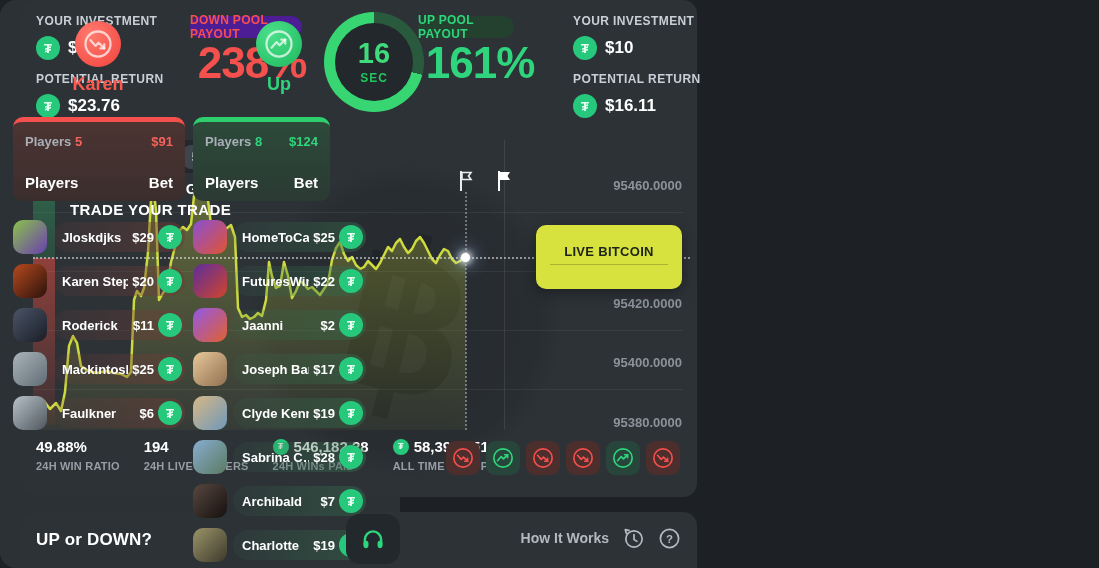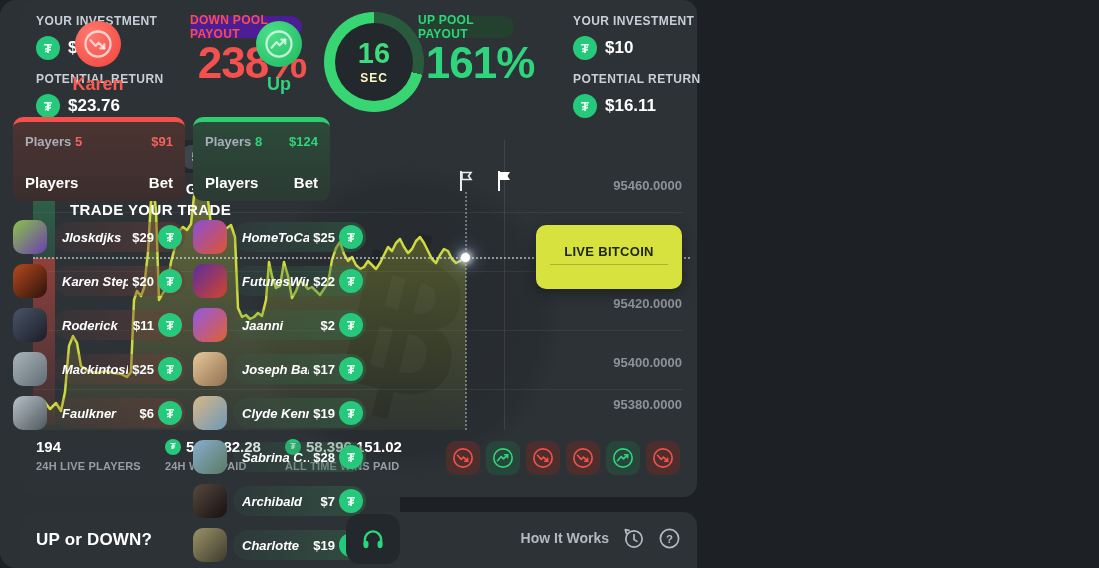--- a/index.html
+++ b/index.html
@@ -34,21 +34,21 @@
   .pool-pct { position:absolute; top:38px; width:140px; text-align:center;
               font-size:44px; font-weight:800; letter-spacing:-1px; }
   #down-pct { left:160px; color:#f4504d; }
   #up-pct   { left:388px; color:#2fd57c; }
 
   #timer { position:absolute; left:302px; top:12px; width:100px; height:100px; border-radius:50%;
            background:conic-gradient(from 0deg, #2a5a3e 0deg 105deg, #37d672 105deg 360deg); }
   #timer .inner { position:absolute; inset:11px; border-radius:50%; background:#23282d;
                   display:flex; flex-direction:column; align-items:center; justify-content:center; }
   #timer .t-val { font-size:29px; font-weight:800; color:#3fdc7c; line-height:1; }
-  #timer .t-unit { font-size:12px; font-weight:700; color:#fef9c3; letter-spacing:1px; margin-top:3px; }
+  #timer .t-unit { font-size:12px; font-weight:700; color:#22c55e; letter-spacing:1px; margin-top:3px; }
 
   
   #chart-region { position:absolute; left:0; top:140px; width:675px; height:290px; }
   #gauge { position:absolute; left:11px; top:5px; width:22px; height:280px; }
   #gauge .g-up   { height:113px; background:linear-gradient(180deg, rgba(47,150,92,.65), rgba(47,150,92,.25)); }
   #gauge .g-down { height:167px; background:linear-gradient(180deg, rgba(196,72,62,.65), rgba(120,45,40,.18)); }
 
   #watermark { position:absolute; left:230px; top:25px; width:310px; height:310px; border-radius:50%;
                background:radial-gradient(circle, rgba(0,0,0,.16) 0%, rgba(0,0,0,.10) 60%, transparent 72%);
                display:flex; align-items:center; justify-content:center; }
@@ -134,21 +134,21 @@
   .pc-row2 { display:flex; justify-content:space-between; font-size:15px; font-weight:800; color:#fff; }
 
   .player-list { position:absolute; top:220px; }
   #down-list { left:13px; width:172px; }
   #up-list   { left:193px; width:173px; }
   .p-row { display:flex; align-items:center; height:34px; margin-bottom:10px; gap:6px; }
   .avatar { width:34px; height:34px; border-radius:10px; flex:0 0 auto; }
   .p-pill { flex:1; height:30px; border-radius:16px; display:flex; align-items:center; padding:0 3px 0 9px; gap:4px; min-width:0; }
   #down-list .p-pill { background:linear-gradient(90deg, rgba(110,60,55,.12), rgba(110,60,55,.5)); }
   #up-list   .p-pill { background:linear-gradient(90deg, rgba(52,104,74,.12), rgba(52,104,74,.5)); }
-  .p-name { flex:1; font-size:13px; font-weight:800; color:#fff; white-space:nowrap; overflow:hidden; min-width:0;font-style:italic; }
+  .p-name { flex:1; font-size:13px; font-weight:800; color:#fff; white-space:nowrap; overflow:hidden; min-width:0; }
   .p-bet { font-size:13px; font-weight:800; color:#fff; }
 
   #support-btn { position:absolute; left:346px; top:514px; width:54px; height:50px; background:#23282d;
                  border-radius:14px; display:flex; align-items:center; justify-content:center; cursor:pointer; }
   #support-btn svg { width:26px; height:26px; color:#2fd57c; }
 </style>
 </head>
 <body>
 
 <div id="main-panel" class="panel">
@@ -227,21 +227,21 @@
       </defs>
       <polygon id="chart-fill" fill="url(#fillGrad)" points="0,260 5,268 11,261 17,269 23,263 28,271 32,252 36,206 40,196 44,203 48,226 55,231 64,233 73,231 81,233 88,234 94,237 98,232 101,160 104,151 108,156 111,148 115,112 118,60 120,45 123,70 126,160 130,153 134,147 138,122 142,107 146,91 150,87 154,90 158,84 161,56 164,43 168,40 172,44 175,60 178,85 183,87 189,90 194,88 198,85 202,97 205,168 209,177 213,175 217,179 221,177 225,173 229,176 233,160 236,122 239,136 243,148 247,146 251,122 255,136 259,158 263,151 267,141 271,144 275,149 279,147 283,151 287,155 291,149 295,143 299,120 303,108 307,102 311,114 315,121 319,117 323,125 327,129 331,127 335,121 339,125 343,129 347,123 351,115 355,107 359,111 363,103 367,99 371,107 375,113 379,109 383,101 387,97 391,103 395,111 399,119 403,123 407,115 411,109 415,111 419,119 423,123 427,121 430,119 433,118 433,290 0,290"></polygon>
       <polyline id="chart-line" fill="none" stroke="#cdd93f" stroke-width="2.5" stroke-linejoin="round" stroke-linecap="round" points="0,260 5,268 11,261 17,269 23,263 28,271 32,252 36,206 40,196 44,203 48,226 55,231 64,233 73,231 81,233 88,234 94,237 98,232 101,160 104,151 108,156 111,148 115,112 118,60 120,45 123,70 126,160 130,153 134,147 138,122 142,107 146,91 150,87 154,90 158,84 161,56 164,43 168,40 172,44 175,60 178,85 183,87 189,90 194,88 198,85 202,97 205,168 209,177 213,175 217,179 221,177 225,173 229,176 233,160 236,122 239,136 243,148 247,146 251,122 255,136 259,158 263,151 267,141 271,144 275,149 279,147 283,151 287,155 291,149 295,143 299,120 303,108 307,102 311,114 315,121 319,117 323,125 327,129 331,127 335,121 339,125 343,129 347,123 351,115 355,107 359,111 363,103 367,99 371,107 375,113 379,109 383,101 387,97 391,103 395,111 399,119 403,123 407,115 411,109 415,111 419,119 423,123 427,121 430,119 433,118"></polyline>
     </svg>
 
     <div id="price-dotted-line"></div>
     <div id="y-labels">
         <div class="price-label" style="top: 38px;">95460.0000</div>
         <div class="price-label" style="top: 156px;">95420.0000</div>
         <div class="price-label" style="top: 215px;">95400.0000</div>
-        <div class="price-label" style="top: 257px;">95380.0000</div>
+        <div class="price-label" style="top: 275px;">95380.0000</div>
       </div>
 
     <div id="symbol-bar">
       <span class="coin btc">
           <span class="glyph">฿</span>
         </span>
       <span class="sym">BTC</span>
       <div id="timeframe-tabs">
           <div class="tf active">5s</div>
           <div class="tf">15s</div>
@@ -264,20 +264,26 @@
     </svg>
 
     <div id="live-box">
       <div class="lb-label">LIVE BITCOIN</div>
       <div class="lb-div"></div>
     </div>
     <div id="price-dot"></div>
   </div>
 
   <div id="stats-row">
+      <div class="stat">
+        <div class="s-val-row">
+          <span class="s-val">49.88%</span>
+        </div>
+  <div class="s-lbl">24H WIN RATIO</div>
+      </div>
       <div class="stat">
         <div class="s-val-row">
           <span class="s-val">194</span>
         </div>
   <div class="s-lbl">24H LIVE PLAYERS</div>
       </div>
       <div class="stat">
         <div class="s-val-row">
           <span class="coin small">
             <span class="glyph">₮</span>

